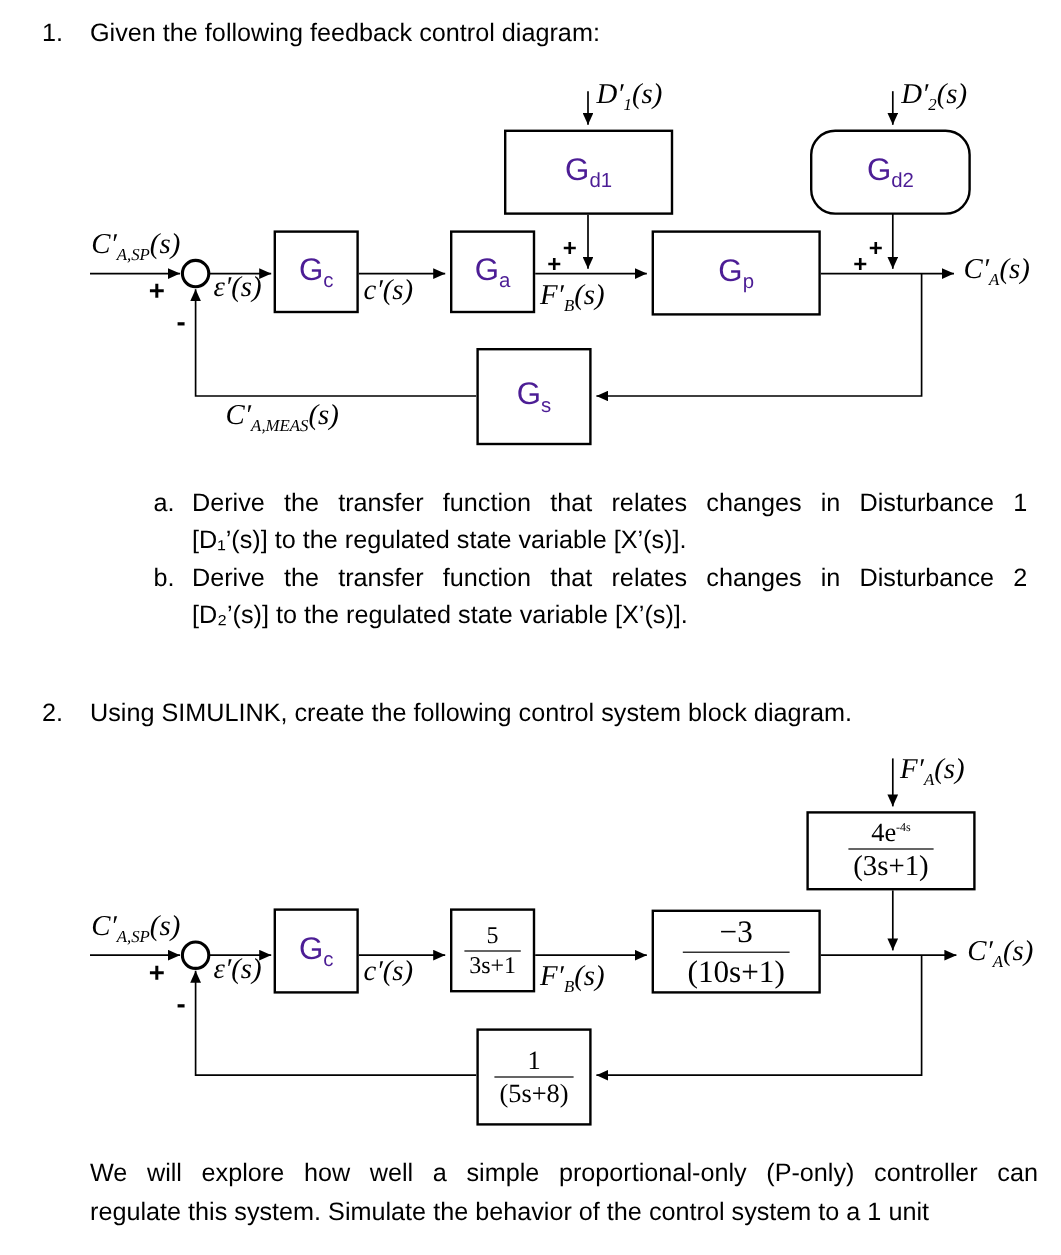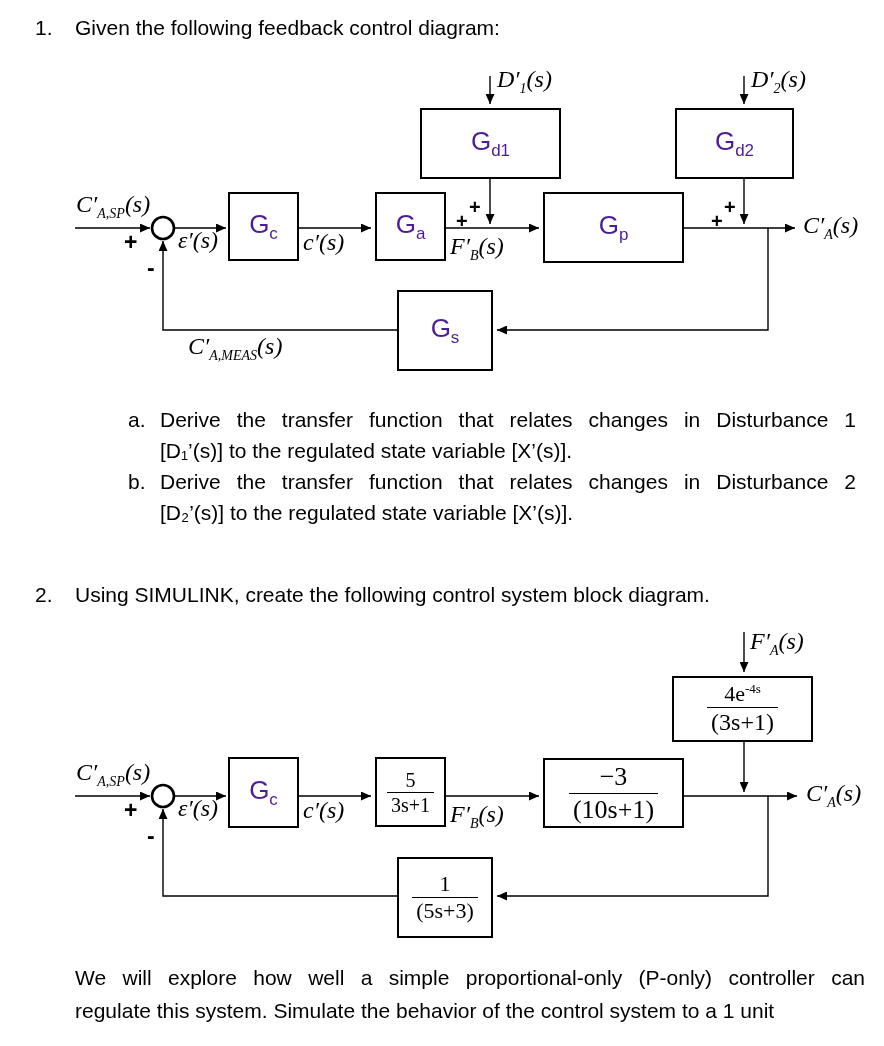--- a/index.html
+++ b/index.html
@@ -16,21 +16,21 @@
   .footer{position:absolute;left:75px;top:961px;width:790px;font-size:21px;line-height:33px;z-index:3;}
   
   .block{position:absolute;box-sizing:border-box;border:2.6px solid #000;background:#fff;
          display:flex;align-items:center;justify-content:center;z-index:2;}
   .blab{font-family:"Liberation Sans","DejaVu Sans",sans-serif;font-size:26px;color:#4c1d95;}
   .blab sub{font-size:17px;}
   .frac{display:inline-flex;flex-direction:column;align-items:center;
         font-family:"Liberation Serif","DejaVu Serif",serif;color:#000;line-height:1.2;}
   .frac .num{padding:0 2px;}
   .frac .den{border-top:1.6px solid #000;padding:0 4px;}
-  .frac sup{font-size:13px;}
+  .frac sup{font-size:10px;}
   .f20{font-size:20px;} .f22{font-size:22px;} .f24{font-size:24px;} .f26{font-size:26px;}
   
   .sig{position:absolute;font-family:"Liberation Serif","DejaVu Serif",serif;font-style:italic;
        font-size:24px;line-height:1.15;white-space:nowrap;z-index:3;color:#000;}
   .sig sub{font-size:14px;}
   
   .sign{position:absolute;font-family:"Liberation Sans","DejaVu Sans",sans-serif;font-weight:700;
         font-size:23px;line-height:1;z-index:3;color:#000;}
   .sign.small{font-size:20px;}
 </style>
@@ -83,21 +83,21 @@
   </div>
   <div class="block" style="left:375px;top:192px;width:71px;height:69px;">
     <span class="blab"><span>G</span><sub>a</sub></span>
   </div>
   <div class="block" style="left:543px;top:192px;width:141px;height:71px;">
     <span class="blab"><span>G</span><sub>p</sub></span>
   </div>
   <div class="block" style="left:420px;top:108px;width:141px;height:71px;">
     <span class="blab"><span>G</span><sub>d1</sub></span>
   </div>
-  <div class="block" style="left:675px;top:108px;width:119px;height:71px;">
+  <div class="block" style="left:675px;top:108px;width:134px;height:71px;border-radius:21px;">
     <span class="blab"><span>G</span><sub>d2</sub></span>
   </div>
   <div class="block" style="left:397px;top:290px;width:96px;height:81px;">
     <span class="blab"><span>G</span><sub>s</sub></span>
   </div>
 
   <div class="sig" style="left:76px;top:191px;"><span>C</span><span>′</span><sub>A,SP</sub><span>(s)</span></div>
   <div class="sig" style="left:178px;top:227px;"><span>ε</span><span>′</span><span>(s)</span></div>
   <div class="sig" style="left:303px;top:229px;"><span>c</span><span>′</span><span>(s)</span></div>
   <div class="sig" style="left:450px;top:233px;"><span>F</span><span>′</span><sub>B</sub><span>(s)</span></div>
@@ -150,21 +150,21 @@
   </div>
   <div class="block" style="left:543px;top:758px;width:141px;height:70px;">
     <span class="frac f26">
       <span class="num">−3</span>
       <span class="den">(10s+1)</span>
     </span>
   </div>
   <div class="block" style="left:397px;top:857px;width:96px;height:81px;">
     <span class="frac f22">
       <span class="num">1</span>
-      <span class="den">(5s+3)</span>
+      <span class="den">(5s+8)</span>
     </span>
   </div>
 
   <div class="sig" style="left:750px;top:628px;"><span>F</span><span>′</span><sub>A</sub><span>(s)</span></div>
   <div class="sig" style="left:76px;top:759px;"><span>C</span><span>′</span><sub>A,SP</sub><span>(s)</span></div>
   <div class="sig" style="left:178px;top:795px;"><span>ε</span><span>′</span><span>(s)</span></div>
   <div class="sig" style="left:303px;top:797px;"><span>c</span><span>′</span><span>(s)</span></div>
   <div class="sig" style="left:450px;top:801px;"><span>F</span><span>′</span><sub>B</sub><span>(s)</span></div>
   <div class="sig" style="left:806px;top:780px;"><span>C</span><span>′</span><sub>A</sub><span>(s)</span></div>
 

